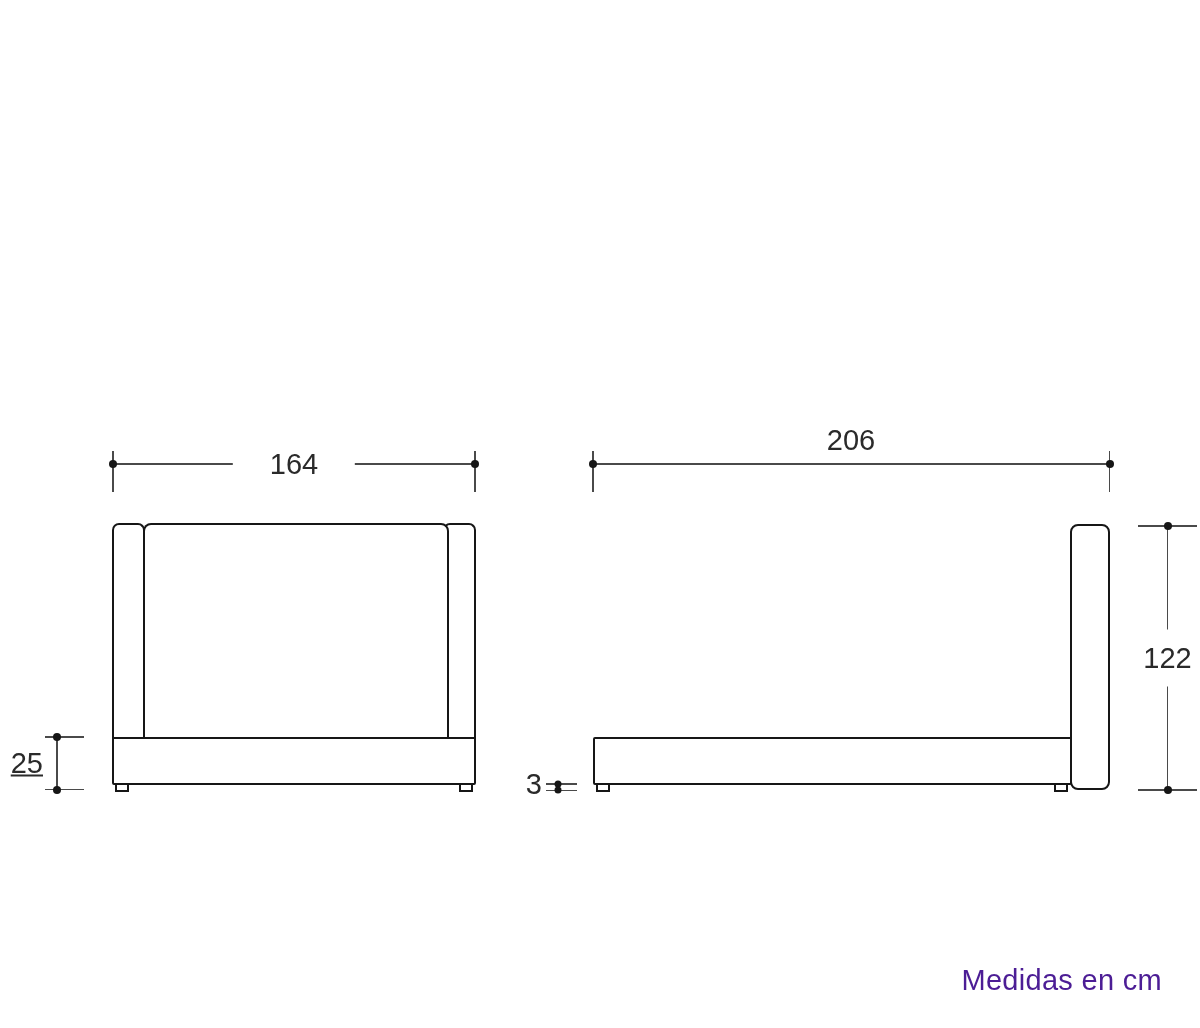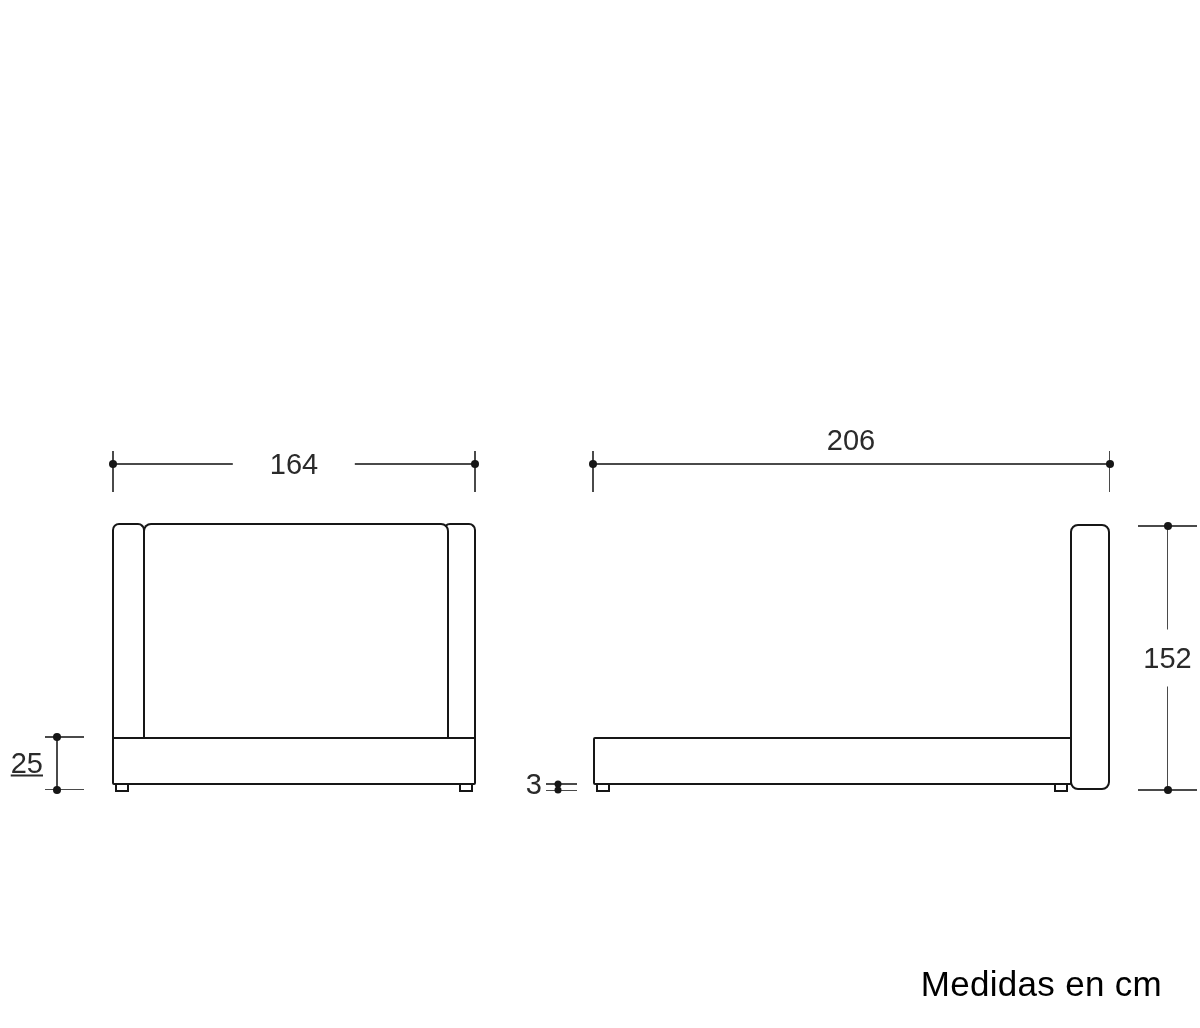--- a/index.html
+++ b/index.html
@@ -32,22 +32,22 @@
     font-size:29px;
     line-height:1;
     white-space:nowrap;
     transform:translate(-50%,-50%);
     background:#ffffff;
   }
   .dim-label.side-left{transform:translate(-100%,-50%);background:transparent;}
   .caption{
     position:absolute;
     right:38px;top:964px;
-    color:#000000;
-    font-size:35px;
+    color:#4c1d95;
+    font-size:29px;
     letter-spacing:0.3px;
     white-space:nowrap;
   }
 </style>
 </head>
 <body>
 
 <div class="canvas">
 
   <div class="shape" style="left:115px;top:782px;width:14px;height:10px;border-width:2.5px;"></div>
@@ -85,21 +85,21 @@
   <div class="dim-h" style="left:45px;top:788.75px;width:39px;"></div>
   <div class="dot" style="left:57px;top:737px;"></div>
   <div class="dot" style="left:57px;top:789.5px;"></div>
   <div class="dim-label side-left" style="left:43px;top:763px;text-decoration:underline;">25</div>
 
   <div class="dim-v" style="left:1166.75px;top:526px;height:264px;"></div>
   <div class="dim-h" style="left:1138px;top:525.25px;width:59px;"></div>
   <div class="dim-h" style="left:1138px;top:789.25px;width:59px;"></div>
   <div class="dot" style="left:1167.5px;top:526px;"></div>
   <div class="dot" style="left:1167.5px;top:790px;"></div>
-  <div class="dim-label" style="left:1167.5px;top:657.5px;padding:14px 8px;">152</div>
+  <div class="dim-label" style="left:1167.5px;top:657.5px;padding:14px 8px;">122</div>
 
   <div class="dim-h" style="left:546px;top:783.4px;width:31px;height:1.4px;"></div>
   <div class="dim-h" style="left:546px;top:789.6px;width:31px;height:1.4px;"></div>
   <div class="dot small" style="left:557.5px;top:784.2px;"></div>
   <div class="dot small" style="left:557.5px;top:790.2px;"></div>
   <div class="dim-label side-left" style="left:542px;top:783.5px;">3</div>
 
   <div class="caption">Medidas en cm</div>
 
 </div>

